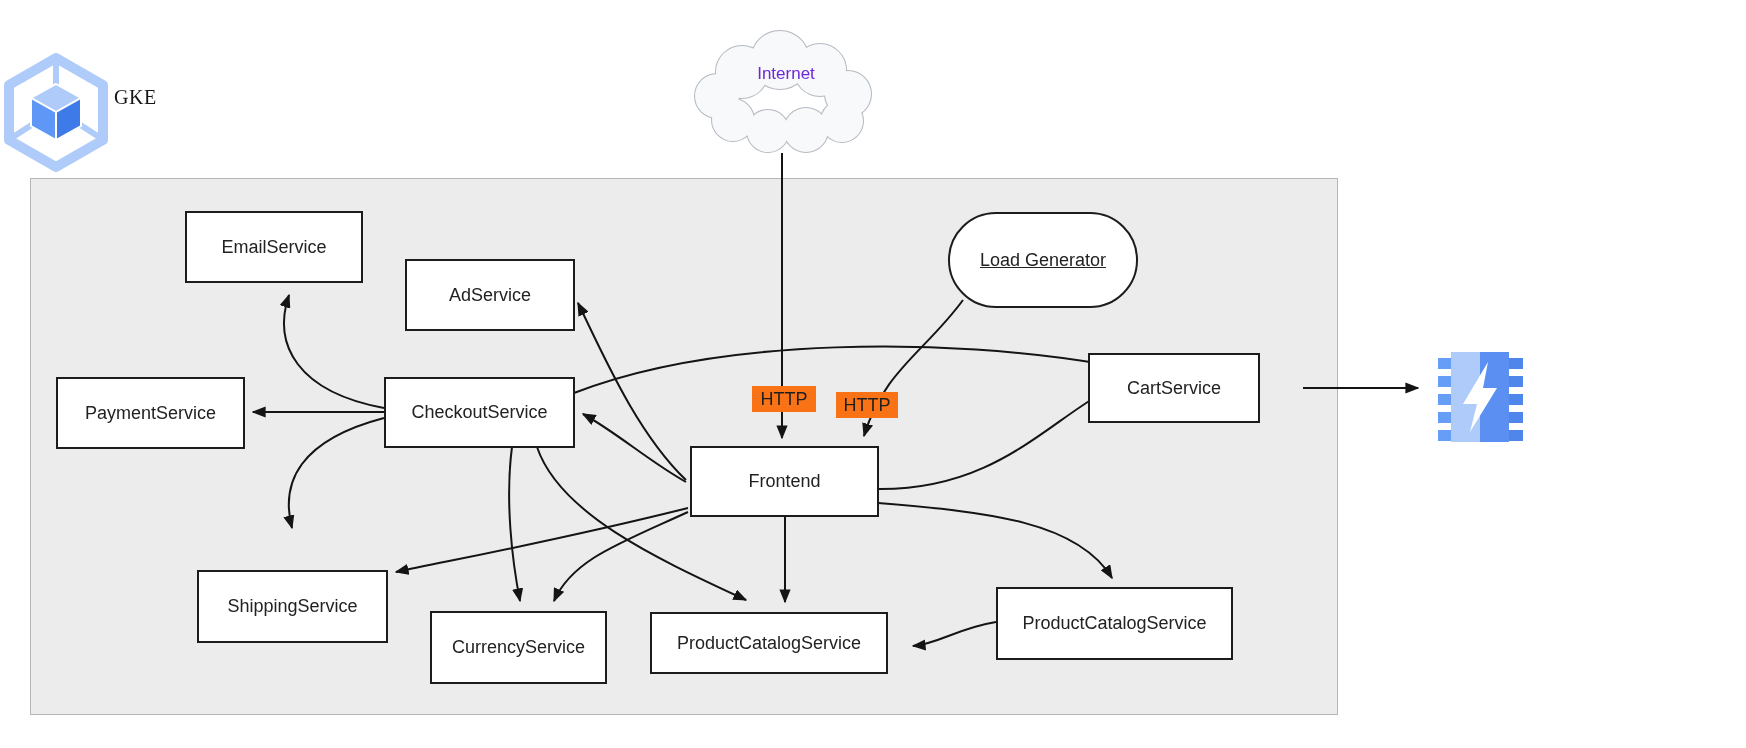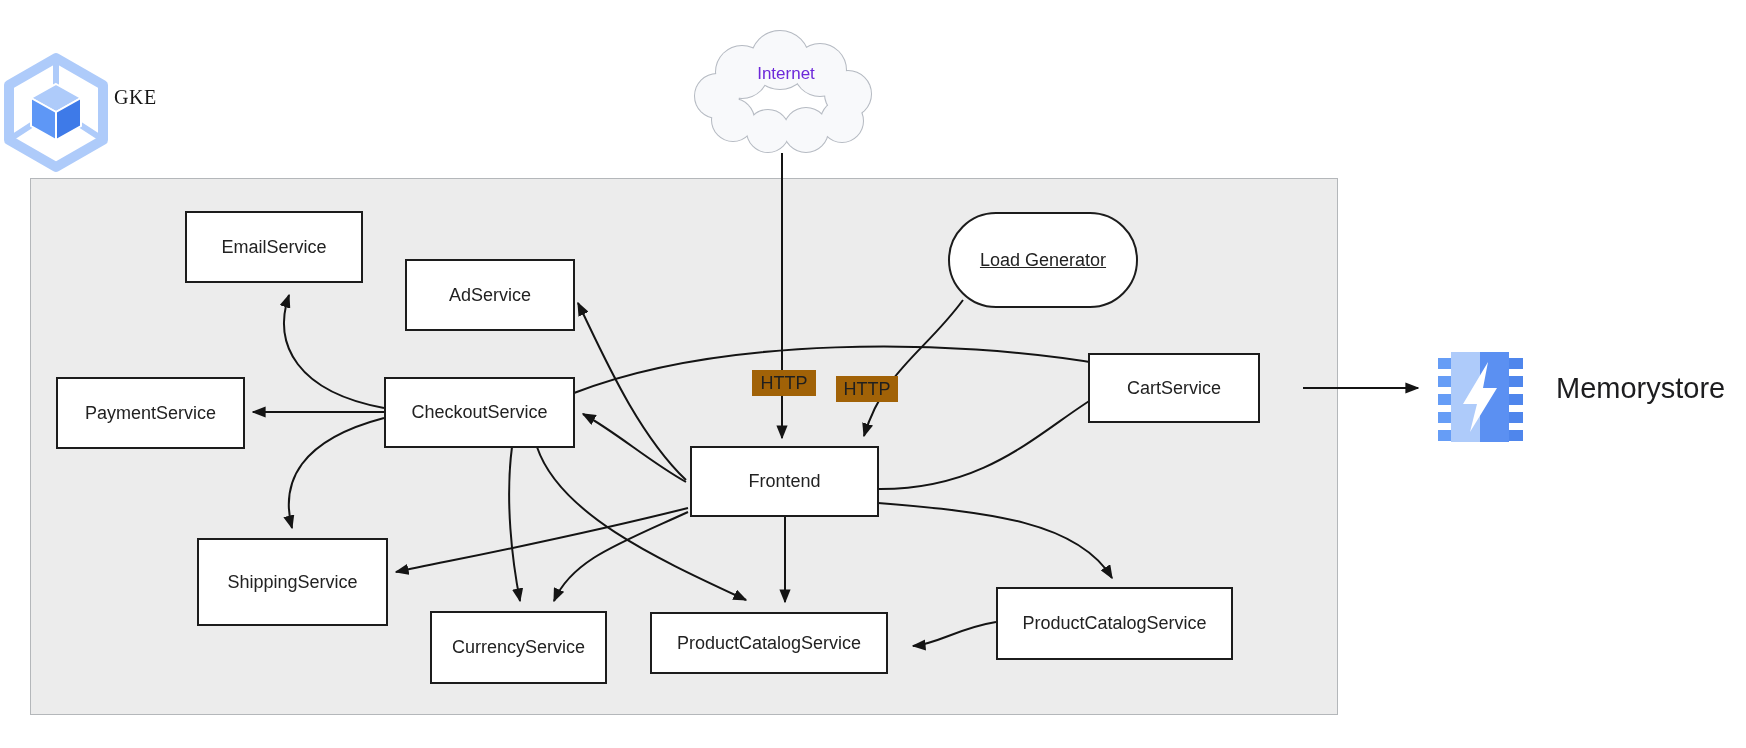--- a/index.html
+++ b/index.html
@@ -15,30 +15,30 @@
   .node{
     position:absolute;z-index:3;background:#ffffff;border:2px solid #1c1c1c;
     box-sizing:border-box;display:flex;align-items:center;justify-content:center;
     font-size:18px;color:#222;white-space:nowrap;
   }
   .pill{border-radius:48px;text-decoration:underline;}
   .p-email{left:185px;top:211px;width:178px;height:72px}
   .p-ad{left:405px;top:259px;width:170px;height:72px}
   .p-payment{left:56px;top:377px;width:189px;height:72px}
   .p-checkout{left:384px;top:377px;width:191px;height:71px}
-  .p-shipping{left:197px;top:538px;width:191px;height:88px}
+  .p-shipping{left:197px;top:570px;width:191px;height:73px}
   .p-currency{left:430px;top:611px;width:177px;height:73px}
   .p-frontend{left:690px;top:446px;width:189px;height:71px}
   .p-pcs{left:650px;top:612px;width:238px;height:62px}
   .p-recommend{left:996px;top:587px;width:237px;height:73px}
   .p-cart{left:1088px;top:353px;width:172px;height:70px}
   .p-loadgen{left:948px;top:212px;width:190px;height:96px}
   .floating-label{position:absolute;z-index:4;text-align:center;}
   .http-label{
-    background:#a16207;font-size:18px;color:#1f1f1f;line-height:26px;height:26px;
+    background:#f97316;font-size:18px;color:#1f1f1f;line-height:26px;height:26px;margin-top:16px;
   }
   .http-1{left:752px;top:370px;width:64px;}
   .http-2{left:836px;top:376px;width:62px;}
   .internet-label{left:740px;top:64px;width:92px;font-size:17px;color:#6d28d9;}
   .gke-label{left:114px;top:86px;font-size:20px;color:#161616;letter-spacing:0.5px;font-family:Liberation Serif, serif;}
   .memorystore-label{left:1556px;top:372px;font-size:29px;color:#1d1d1f;}
   .icon-svg{position:absolute;z-index:3;}
   .gke-icon{left:0px;top:48px;}
   .mem-icon{left:1430px;top:340px;}
 </style>
@@ -142,17 +142,16 @@
   <div class="node p-shipping">ShippingService</div>
   <div class="node p-currency">CurrencyService</div>
   <div class="node p-frontend">Frontend</div>
   <div class="node p-pcs">ProductCatalogService</div>
   <div class="node p-recommend">ProductCatalogService</div>
   <div class="node p-cart">CartService</div>
   <div class="node pill p-loadgen">Load Generator</div>
 
   <div class="floating-label internet-label">Internet</div>
   <div class="floating-label gke-label">GKE</div>
-  <div class="floating-label memorystore-label">Memorystore</div>
   <div class="floating-label http-label http-1">HTTP</div>
   <div class="floating-label http-label http-2">HTTP</div>
 
 </div>
 
 </body></html>

